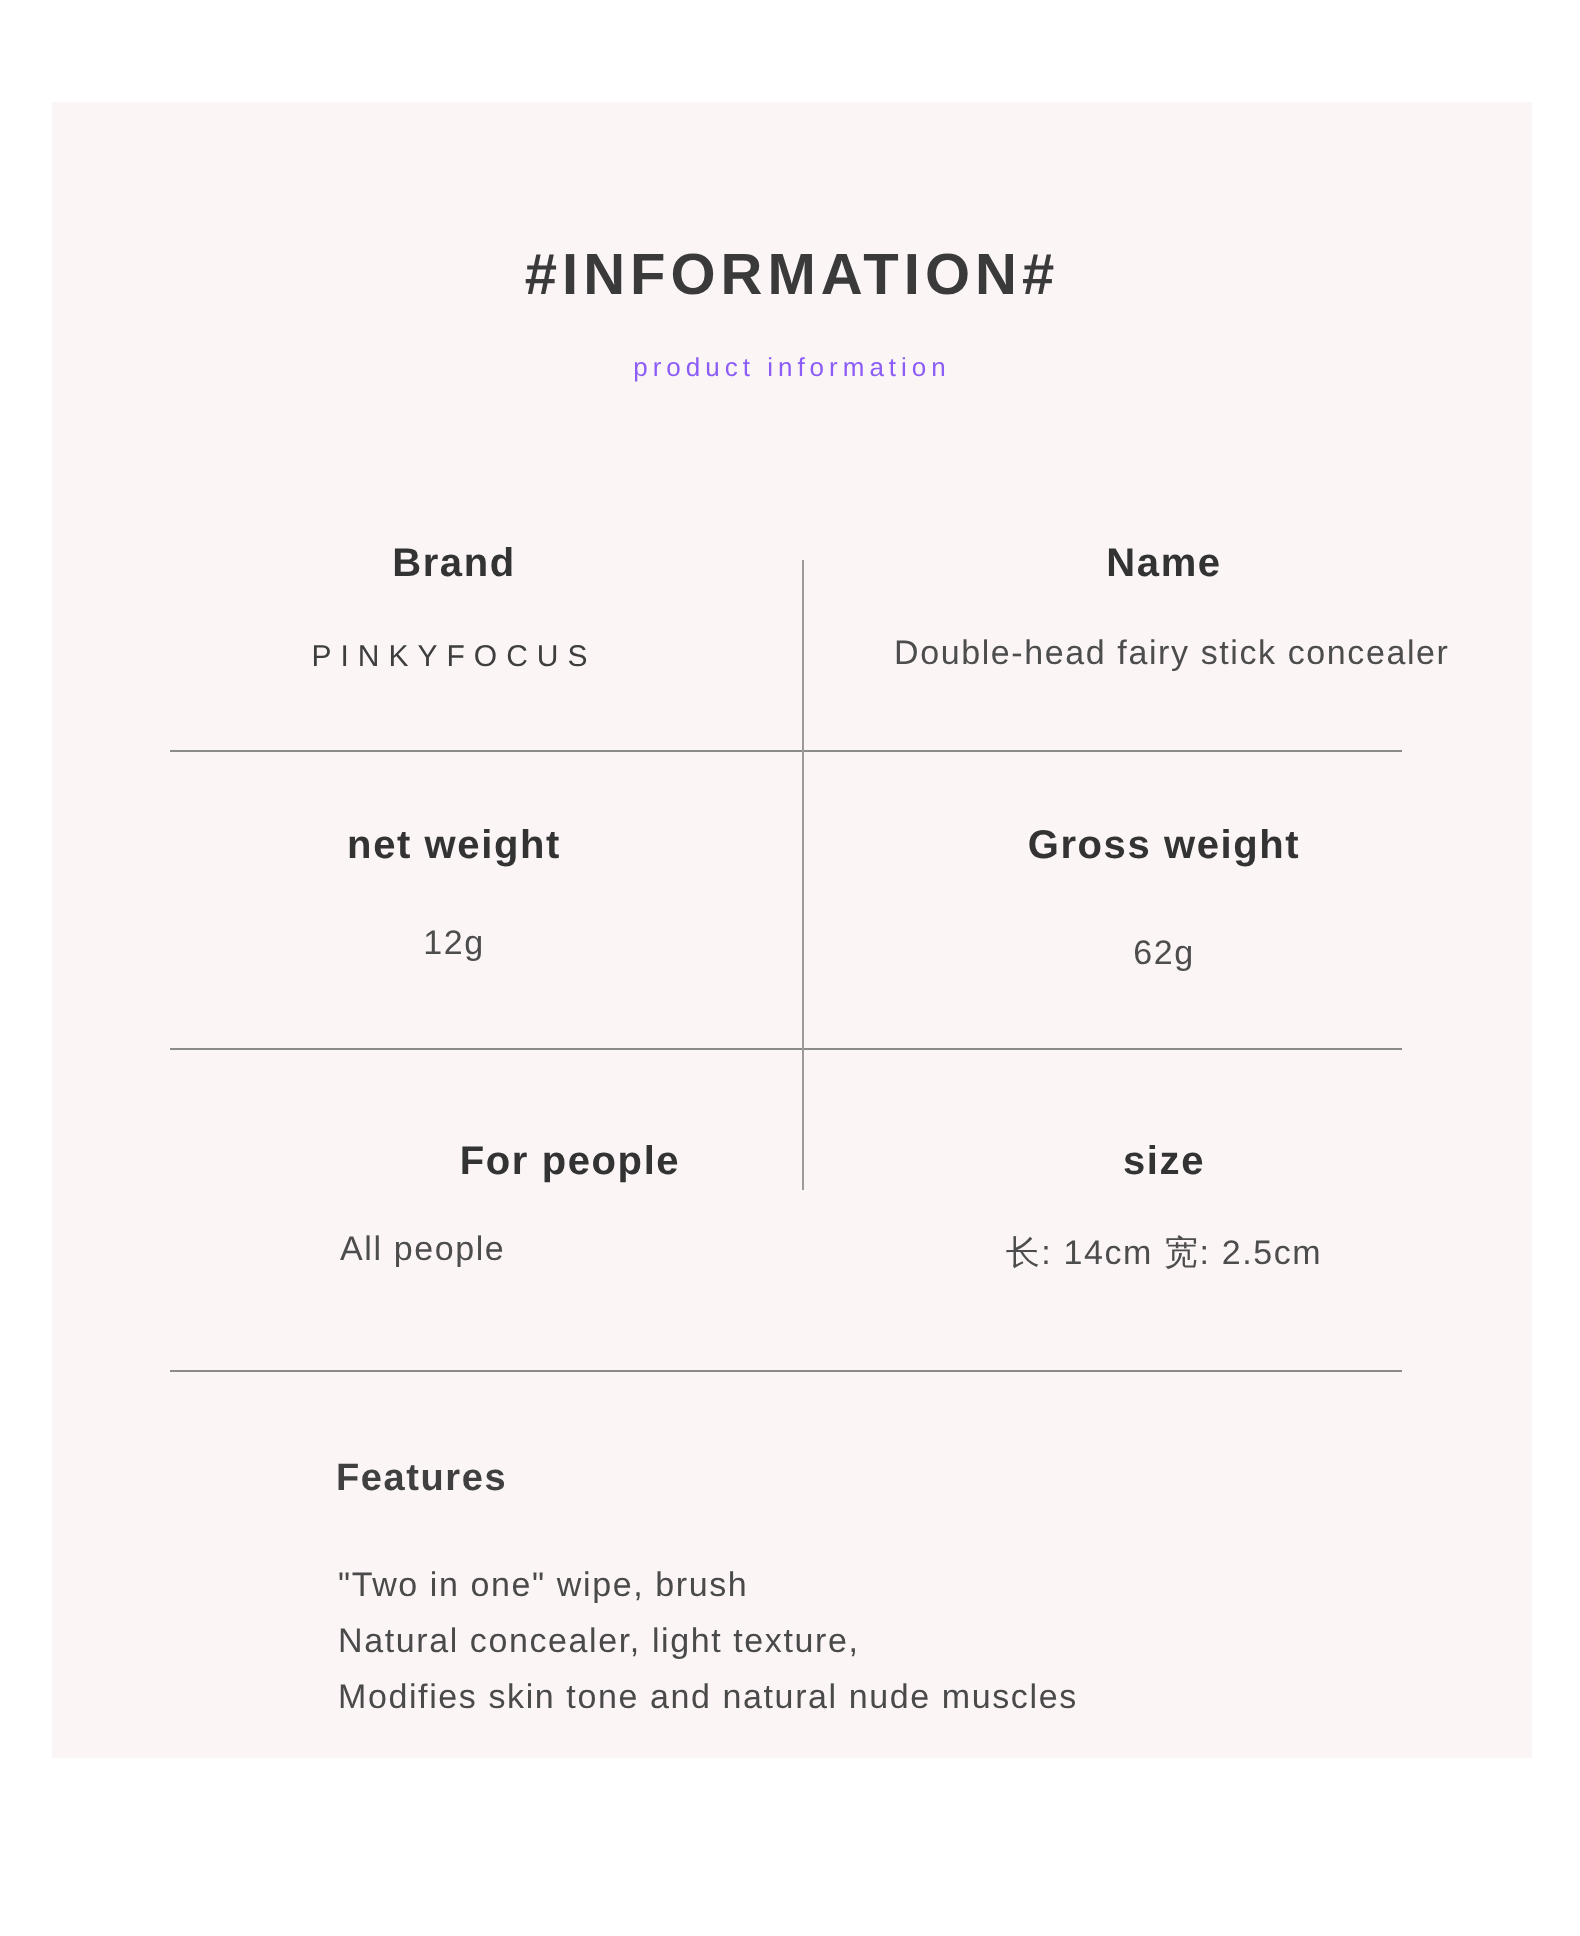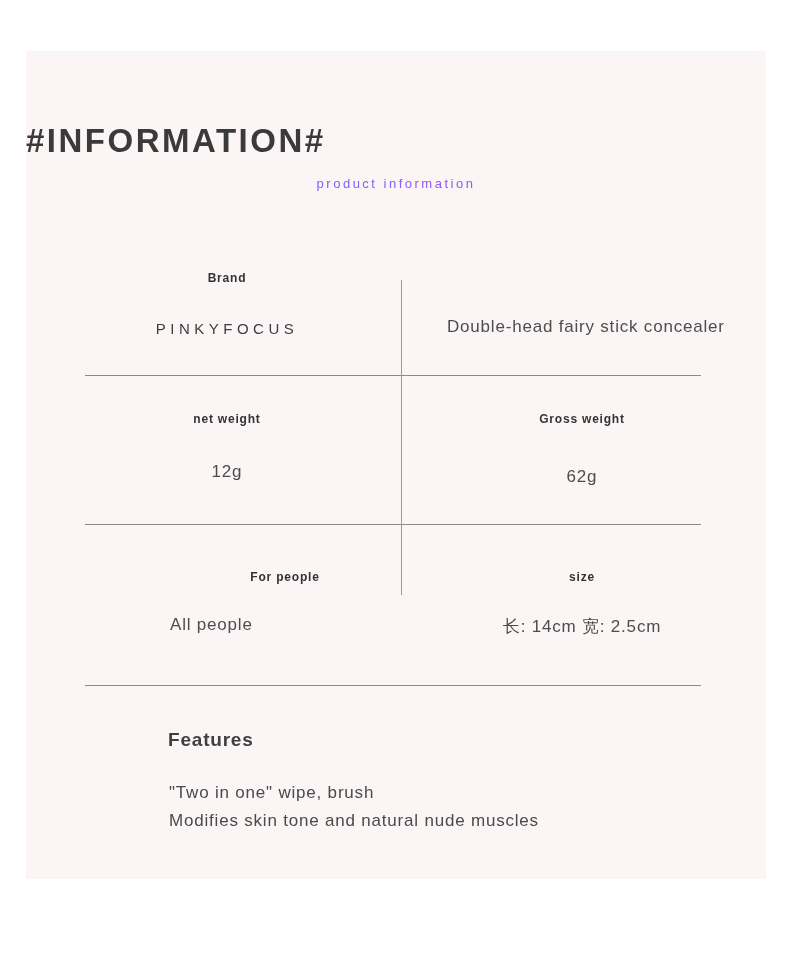--- a/index.html
+++ b/index.html
@@ -21,21 +21,22 @@
     top: 51px;
     width: 740px;
     height: 828px;
     background: #fbf5f6;
   }
   .title {
     position: absolute;
     left: 26px;
     top: 122px;
     width: 740px;
-    font-size: 33px;
+    text-align: center;
+    font-size: 29px;
     font-weight: bold;
     letter-spacing: 2.5px;
     color: #3a3a3a;
   }
   .subtitle {
     position: absolute;
     left: 26px;
     top: 176px;
     width: 740px;
     text-align: center;
@@ -62,21 +63,21 @@
     background: #9a9a9a;
   }
   .cell {
     position: absolute;
     white-space: nowrap;
   }
   .cell-l { left: 85px;  width: 284px; text-align: center; }
   .cell-r { left: 447px; width: 270px; text-align: center; }
   .cell-l3 { left: 170px; width: 230px; text-align: left; }
   .label {
-    font-size: 12px;
+    font-size: 20px;
     font-weight: bold;
     letter-spacing: 0.8px;
     color: #333333;
   }
   .value {
     font-size: 17px;
     letter-spacing: 0.8px;
     color: #4d4d4d;
   }
   .brand-value {
@@ -116,20 +117,21 @@
 <body>
 
 <div class="page">
 
   <div class="card"></div>
 
   <div class="title">#INFORMATION#</div>
   <div class="subtitle">product information</div>
 
   <div class="cell cell-l r1-label label">Brand</div>
+  <div class="cell cell-r r1-label label">Name</div>
   <div class="cell cell-r r1-value-r value">Double-head fairy stick concealer</div>
   <div class="cell cell-l r1-value-l brand-value">PINKYFOCUS</div>
 
   <div class="hline hline-1"></div>
 
   <div class="cell cell-l r2-label label">net weight</div>
   <div class="cell cell-r r2-label label">Gross weight</div>
   <div class="cell cell-l r2-value-l value">12g</div>
   <div class="cell cell-r r2-value-r value">62g</div>
 
@@ -140,16 +142,17 @@
   <div class="cell cell-l3 r3-value value">All people</div>
   <div class="cell cell-r r3-value value">长: 14cm 宽: 2.5cm</div>
 
   <div class="hline hline-3"></div>
 
   <div class="vline"></div>
 
   <div class="features-heading">Features</div>
   <div class="features-body">
     <div class="feature-line">"Two in one" wipe, brush</div>
+    <div class="feature-line">Natural concealer, light texture,</div>
     <div class="feature-line">Modifies skin tone and natural nude muscles</div>
   </div>
 
 </div>
 
 </body></html>

